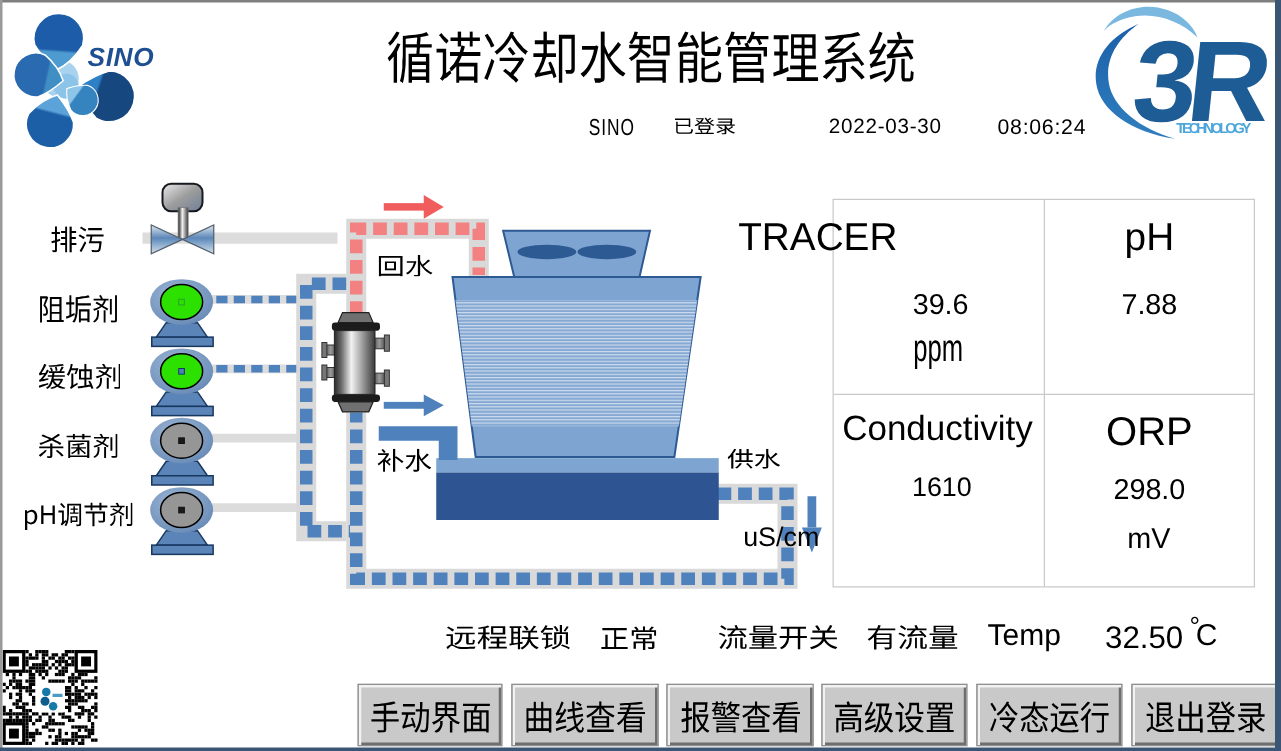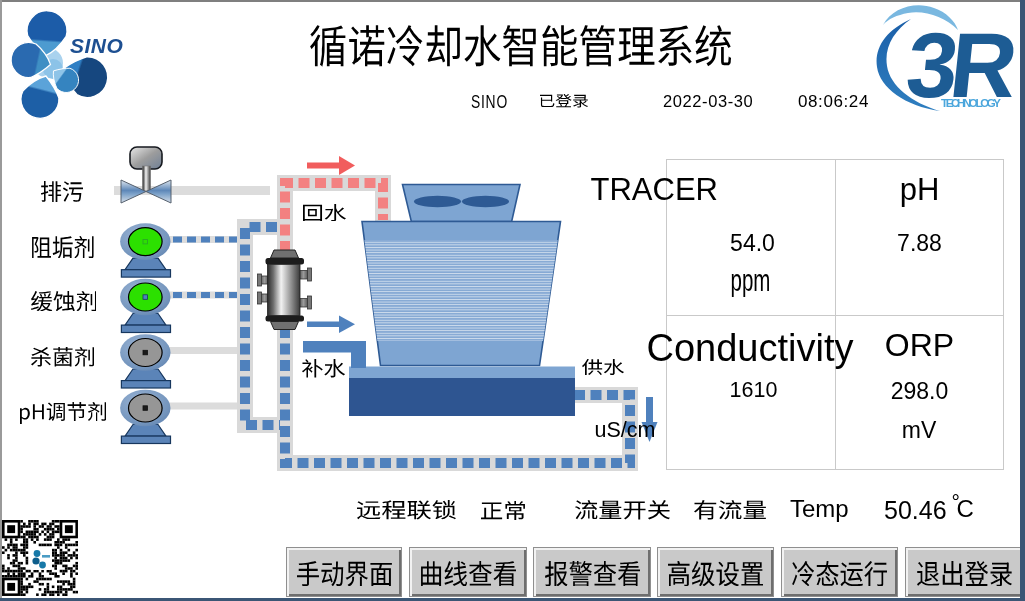--- a/index.html
+++ b/index.html
@@ -500,24 +500,24 @@
   </svg>
 <div class="abs" style="left:0;top:0;width:1025px;height:2px;background:#7f7f7f"></div>
 <div class="abs" style="left:0;top:0;width:2px;height:601px;background:#9a9a9a"></div>
 <div class="abs" style="left:1020px;top:0;width:5px;height:601px;background:#3b5675;z-index:50"></div>
 <div class="abs" style="left:0;top:597.5px;width:1025px;height:3.5px;background:#3b5675;z-index:50"></div>
 <div class="abs" style="left:666px;top:159px;width:338px;height:311px;border:1px solid #c9c9c9;box-sizing:border-box"></div>
 <div class="abs" style="left:835px;top:160px;width:1px;height:309px;background:#c9c9c9"></div>
 <div class="abs" style="left:667px;top:314.5px;width:336px;height:1px;background:#c9c9c9"></div>
 <div class="lat" style="left:590.5px;top:172px;width:320px;text-align:left;font-size:31px;letter-spacing:0px">TRACER</div>
 <div class="lat" style="left:759.5px;top:172px;width:320px;text-align:center;font-size:31px;letter-spacing:0px">pH</div>
-<div class="lat" style="left:592.5px;top:230px;width:320px;text-align:center;font-size:23px;letter-spacing:0px">54.0</div>
+<div class="lat" style="left:592.5px;top:230px;width:320px;text-align:center;font-size:23px;letter-spacing:0px">39.6</div>
 <div class="lat" style="left:759.5px;top:230px;width:320px;text-align:center;font-size:23px;letter-spacing:0px">7.88</div>
 <div class="lat" style="left:590.5px;top:261.8px;width:320px;text-align:center;font-size:20.5px;transform:scale(1,1.5);transform-origin:50% 0">ppm</div>
-<div class="lat" style="left:590.0px;top:327px;width:320px;text-align:center;font-size:38px;letter-spacing:0px">Conductivity</div>
+<div class="lat" style="left:590.0px;top:327px;width:320px;text-align:center;font-size:28px;letter-spacing:0px">Conductivity</div>
 <div class="lat" style="left:759.5px;top:327px;width:320px;text-align:center;font-size:32px;letter-spacing:0px">ORP</div>
 <div class="lat" style="left:593.5px;top:378.2px;width:320px;text-align:center;font-size:21.5px;letter-spacing:0px">1610</div>
 <div class="lat" style="left:759.5px;top:378px;width:320px;text-align:center;font-size:23px;letter-spacing:0px">298.0</div>
 <div class="lat" style="left:594.5px;top:418.3px;width:320px;text-align:left;font-size:21.5px;letter-spacing:0px">uS/cm</div>
 <div class="lat" style="left:759.0px;top:416.5px;width:320px;text-align:center;font-size:23px;letter-spacing:0px">mV</div>
 <svg style="position:absolute;left:310px;top:25px;width:421px;height:41.5px;" viewBox="3.2 -84.3 1092.5 93.0" preserveAspectRatio="none">
     <path d="M35 -76H41V-43Q41 -37 41 -30Q41 -23 40 -17Q39 -10 38 -3Q37 3 35 9Q34 8 33 7Q32 7 31 6Q30 6 29 5Q31 0 32 -6Q33 -12 34 -19Q34 -25 34 -31Q35 -37 35 -43ZM22 -84 28 -82Q26 -77 23 -73Q19 -69 16 -65Q12 -61 8 -58Q8 -59 7 -60Q7 -61 6 -62Q5 -63 4 -63Q8 -66 11 -69Q14 -73 17 -77Q20 -81 22 -84ZM24 -63 30 -61Q27 -55 24 -49Q20 -44 16 -39Q11 -34 7 -30Q7 -31 6 -32Q5 -33 5 -34Q4 -36 3 -36Q9 -41 15 -49Q20 -56 24 -63ZM16 -46 23 -53 23 -52V8H16ZM84 -83 89 -77Q82 -75 73 -74Q65 -73 55 -72Q45 -71 37 -70Q36 -71 36 -73Q35 -75 35 -76Q41 -76 48 -77Q55 -78 61 -78Q68 -79 74 -80Q80 -81 84 -83ZM39 -61H95V-55H39ZM51 -30H86V-24H51ZM51 -3H86V3H51ZM51 -16H86V-11H51ZM65 -75 72 -75Q72 -70 71 -63Q71 -57 70 -51Q70 -46 69 -41L63 -41Q63 -46 64 -52Q64 -58 64 -64Q65 -70 65 -75ZM47 -44H90V8H83V-38H54V8H47ZM134 -73H195V-67H134ZM133 -47H196V-40H133ZM150 -3H185V4H150ZM149 -84H156V-57H149ZM174 -84H180V-57H174ZM146 -28H190V8H183V-21H152V8H146ZM157 -59 164 -57Q160 -43 153 -31Q146 -20 137 -13Q136 -13 135 -14Q134 -15 133 -16Q132 -17 132 -18Q141 -24 147 -35Q154 -45 157 -59ZM110 -77 115 -81Q117 -79 120 -76Q123 -74 126 -71Q129 -69 130 -67L125 -62Q124 -64 121 -66Q118 -69 115 -72Q113 -75 110 -77ZM117 5 116 -2 118 -5 134 -15Q134 -13 135 -11Q135 -10 136 -9Q130 -5 127 -2Q123 0 121 1Q119 3 118 4Q118 4 117 5ZM105 -53H122V-46H105ZM117 5Q117 4 116 3Q115 2 114 2Q113 1 112 0Q114 -1 115 -2Q116 -4 117 -6Q118 -8 118 -11V-53H125V-5Q125 -5 124 -5Q123 -4 122 -3Q121 -1 120 0Q119 2 118 3Q117 4 117 5ZM205 -77 211 -80Q214 -76 217 -72Q219 -69 221 -65Q224 -61 225 -58L218 -55Q217 -58 215 -62Q213 -65 210 -69Q208 -73 205 -77ZM204 0Q206 -4 209 -10Q211 -16 214 -22Q217 -29 219 -35L225 -31Q223 -26 221 -20Q218 -13 216 -8Q213 -2 211 3ZM263 -80Q266 -76 270 -71Q273 -66 278 -62Q282 -58 286 -54Q291 -51 295 -48Q295 -48 293 -47Q292 -46 291 -44Q291 -43 290 -42Q286 -45 281 -49Q277 -53 272 -58Q268 -62 264 -68Q260 -73 258 -78ZM259 -84 266 -82Q260 -70 251 -60Q242 -50 230 -42Q230 -43 229 -44Q228 -45 227 -46Q226 -47 225 -47Q232 -52 239 -58Q246 -64 251 -71Q256 -77 259 -84ZM243 -13 248 -17Q251 -15 255 -12Q259 -10 263 -7Q266 -4 270 -2Q273 1 275 3L270 8Q268 6 265 3Q261 1 258 -2Q254 -5 250 -8Q246 -11 243 -13ZM236 -37H281V-31H236ZM253 -53 258 -56Q261 -53 264 -50Q267 -47 269 -44L263 -41Q261 -43 258 -46Q255 -50 253 -53ZM280 -37H281L282 -38L287 -34Q285 -30 282 -26Q279 -22 275 -18Q272 -13 268 -10Q265 -6 262 -3Q261 -4 260 -5Q259 -6 258 -7Q257 -7 256 -8Q259 -10 262 -14Q266 -17 269 -21Q272 -25 275 -29Q278 -33 280 -36ZM385 -78H392V-17Q392 -14 391 -12Q390 -10 388 -9Q386 -8 383 -8Q379 -8 374 -8Q374 -9 374 -10Q373 -12 373 -13Q372 -14 372 -15Q376 -15 379 -15Q382 -15 383 -15Q384 -15 384 -16Q385 -16 385 -17ZM359 -78H389V-71H366V8H359ZM309 -68H350V-61H309ZM306 -45H353V-38H306ZM327 -84H334V-40H327ZM337 -28 342 -30Q345 -26 347 -21Q350 -16 351 -11Q353 -7 354 -3L348 0Q347 -4 345 -8Q344 -13 341 -18Q339 -23 337 -28ZM311 -1 310 -7 314 -9 347 -15Q347 -14 347 -12Q347 -10 348 -9Q338 -7 332 -6Q326 -5 322 -4Q318 -3 316 -3Q314 -2 312 -2Q311 -1 311 -1ZM311 -1Q310 -2 310 -3Q310 -4 309 -6Q309 -7 308 -8Q310 -8 311 -10Q312 -11 313 -14Q314 -15 316 -18Q317 -20 319 -24Q321 -28 323 -32Q324 -37 326 -41L333 -38Q330 -32 328 -26Q325 -20 322 -15Q318 -9 315 -5V-5Q315 -5 314 -4Q314 -4 313 -3Q312 -3 311 -2Q311 -2 311 -1ZM407 -58H435V-51H407ZM446 -84H454V-2Q454 2 453 4Q452 6 450 6Q448 7 444 8Q440 8 434 8Q434 7 434 6Q433 4 433 3Q432 1 432 0Q436 0 439 0Q443 0 444 0Q445 0 446 0Q446 -1 446 -2ZM433 -58H435L436 -59L441 -57Q438 -44 434 -33Q429 -23 423 -15Q417 -7 410 -2Q409 -3 408 -4Q407 -5 406 -6Q405 -7 404 -8Q411 -12 417 -19Q423 -26 427 -36Q431 -45 433 -57ZM453 -61Q457 -53 461 -45Q466 -37 471 -30Q477 -23 484 -18Q490 -12 497 -9Q497 -8 496 -7Q495 -6 494 -5Q493 -4 492 -3Q485 -6 478 -12Q472 -18 466 -26Q460 -33 456 -42Q451 -50 448 -59ZM482 -65 488 -60Q485 -56 481 -52Q477 -48 472 -44Q468 -40 465 -37L460 -41Q463 -44 467 -48Q471 -52 475 -57Q479 -61 482 -65ZM520 -33H581V8H574V-27H527V8H520ZM524 -18H576V-12H524ZM516 -76H548V-70H516ZM505 -60H550V-54H505ZM524 -2H576V4H524ZM526 -74H533V-64Q533 -60 532 -56Q531 -52 529 -47Q526 -43 522 -39Q517 -35 509 -31Q508 -32 507 -34Q505 -35 504 -36Q512 -39 516 -43Q521 -46 523 -50Q525 -54 525 -57Q526 -61 526 -64ZM516 -84 523 -83Q521 -76 518 -71Q514 -65 511 -61Q510 -61 509 -62Q508 -62 507 -63Q506 -64 505 -64Q509 -68 512 -73Q515 -79 516 -84ZM531 -52Q532 -52 535 -50Q537 -49 540 -47Q543 -45 546 -43Q548 -42 549 -41L544 -36Q543 -37 541 -39Q538 -41 535 -43Q533 -45 530 -46Q527 -48 526 -49ZM561 -69V-48H582V-69ZM555 -76H589V-41H555ZM610 -48H642V-42H617V8H610ZM639 -48H646V-1Q646 2 645 4Q644 6 642 6Q640 7 637 7Q634 8 629 8Q629 6 628 4Q627 2 626 1Q630 1 633 1Q636 1 637 1Q638 1 638 1Q639 0 639 -1ZM613 -33H642V-28H613ZM613 -18H642V-13H613ZM655 -84H662V-50Q662 -48 663 -47Q664 -47 668 -47Q668 -47 671 -47Q673 -47 675 -47Q678 -47 680 -47Q683 -47 684 -47Q686 -47 687 -47Q688 -48 688 -51Q689 -53 689 -58Q690 -57 692 -57Q694 -56 695 -56Q695 -49 694 -46Q693 -43 691 -41Q688 -40 684 -40Q684 -40 682 -40Q680 -40 678 -40Q676 -40 673 -40Q671 -40 669 -40Q668 -40 667 -40Q662 -40 660 -41Q657 -42 656 -44Q655 -46 655 -50ZM686 -76 691 -71Q686 -69 681 -67Q676 -65 670 -63Q665 -62 660 -60Q660 -61 659 -63Q658 -64 658 -65Q663 -67 668 -69Q673 -71 678 -73Q682 -75 686 -76ZM655 -37H662V-3Q662 -1 663 0Q664 1 668 1Q669 1 671 1Q673 1 676 1Q679 1 681 1Q683 1 684 1Q687 1 688 0Q689 -1 689 -4Q690 -7 690 -13Q691 -12 693 -11Q695 -10 696 -10Q696 -3 695 0Q694 4 691 6Q689 7 685 7Q684 7 683 7Q681 7 678 7Q676 7 674 7Q671 7 670 7Q668 7 667 7Q663 7 660 6Q657 5 656 3Q655 1 655 -3ZM687 -32 692 -26Q688 -24 682 -22Q677 -20 671 -18Q665 -16 660 -15Q660 -16 659 -17Q658 -19 658 -20Q663 -21 668 -23Q674 -25 679 -27Q684 -30 687 -32ZM631 -76 637 -78Q640 -75 642 -71Q645 -67 647 -63Q649 -59 650 -56L644 -53Q643 -56 641 -60Q639 -64 636 -68Q634 -72 631 -76ZM608 -55Q608 -56 608 -57Q607 -59 607 -60Q606 -61 606 -62Q607 -63 608 -64Q609 -65 611 -66Q611 -67 613 -70Q615 -73 617 -77Q619 -80 621 -84L628 -82Q626 -78 624 -74Q621 -69 618 -66Q616 -62 613 -59V-59Q613 -59 612 -59Q612 -59 611 -58Q610 -57 609 -57Q608 -56 608 -55ZM608 -55 608 -60 612 -63 645 -65Q644 -63 644 -62Q644 -60 644 -59Q635 -58 629 -58Q623 -57 619 -57Q615 -57 613 -56Q611 -56 610 -56Q609 -56 608 -55ZM727 -1H780V5H727ZM710 -56H791V-39H784V-50H717V-39H710ZM726 -44H779V-24H726V-29H772V-38H726ZM726 -17H784V8H777V-11H726ZM721 -44H728V8H721ZM744 -62 751 -64Q752 -62 753 -59Q755 -56 755 -54L748 -53Q748 -55 747 -57Q745 -60 744 -62ZM716 -76H748V-70H716ZM758 -76H794V-70H758ZM717 -84 724 -83Q722 -76 718 -69Q715 -63 711 -58Q710 -59 709 -59Q708 -60 707 -60Q705 -61 704 -61Q709 -66 712 -72Q715 -78 717 -84ZM759 -84 766 -83Q764 -77 761 -71Q759 -66 755 -62Q755 -62 754 -63Q752 -63 751 -64Q750 -65 749 -65Q753 -69 755 -74Q758 -79 759 -84ZM725 -72 731 -74Q733 -71 735 -67Q736 -64 737 -61L731 -59Q730 -62 729 -65Q727 -69 725 -72ZM768 -71 773 -73Q776 -71 778 -67Q780 -64 781 -62L775 -59Q774 -61 772 -65Q770 -68 768 -71ZM847 -54V-41H885V-54ZM847 -73V-60H885V-73ZM841 -79H892V-35H841ZM839 -23H893V-16H839ZM832 -2H897V5H832ZM805 -77H836V-70H805ZM806 -48H834V-41H806ZM804 -10Q808 -11 813 -13Q818 -14 824 -16Q829 -18 835 -20L836 -13Q828 -10 820 -7Q812 -5 805 -3ZM817 -74H824V-12L817 -11ZM863 -76H869V-38H870V1H862V-38H863ZM929 -22 936 -20Q933 -16 929 -12Q925 -8 921 -4Q917 -1 914 2Q913 1 912 0Q911 -1 909 -1Q908 -2 907 -3Q913 -7 919 -12Q925 -17 929 -22ZM964 -19 969 -23Q974 -20 978 -16Q983 -12 987 -9Q991 -5 994 -2L987 2Q985 -1 981 -4Q977 -8 972 -12Q968 -16 964 -19ZM947 -30H955V-2Q955 1 954 3Q953 5 950 6Q948 6 944 7Q940 7 935 7Q935 5 934 3Q933 1 932 0Q935 0 938 0Q941 0 943 0Q945 0 945 0Q947 0 947 -1Q947 -1 947 -2ZM980 -83 985 -77Q978 -75 970 -74Q961 -73 951 -72Q942 -71 932 -70Q922 -69 913 -69Q912 -70 912 -72Q911 -74 911 -75Q920 -76 930 -76Q939 -77 949 -78Q958 -79 966 -80Q974 -82 980 -83ZM913 -25Q913 -25 912 -27Q912 -28 912 -29Q911 -30 911 -31Q913 -32 916 -33Q920 -34 925 -37Q927 -38 932 -41Q937 -44 944 -47Q950 -51 957 -56Q964 -61 970 -66L975 -61Q961 -51 947 -42Q932 -34 918 -28V-28Q918 -28 917 -27Q916 -27 915 -27Q914 -26 914 -26Q913 -25 913 -25ZM913 -25 913 -30 918 -32 982 -37Q982 -35 982 -34Q982 -32 982 -31Q967 -30 956 -29Q945 -28 938 -28Q931 -27 926 -27Q922 -26 919 -26Q916 -26 915 -25Q914 -25 913 -25ZM918 -45Q918 -46 918 -47Q918 -49 917 -50Q917 -51 916 -52Q918 -52 920 -53Q921 -54 924 -56Q925 -57 927 -59Q930 -61 933 -63Q936 -66 939 -69Q942 -72 945 -75L951 -72Q944 -65 937 -59Q930 -53 923 -49V-49Q923 -49 922 -48Q922 -48 921 -48Q920 -47 919 -47Q918 -46 918 -45ZM918 -45 918 -50 922 -53 957 -54Q957 -53 956 -51Q956 -50 956 -49Q944 -48 937 -47Q930 -47 926 -47Q923 -46 921 -46Q919 -46 918 -45ZM967 -44 972 -47Q976 -44 980 -40Q984 -36 987 -32Q991 -28 993 -25L987 -22Q985 -25 982 -29Q978 -33 974 -37Q970 -41 967 -44ZM1074 -55 1080 -58Q1083 -55 1085 -51Q1088 -47 1091 -43Q1093 -39 1095 -36L1089 -33Q1087 -36 1085 -39Q1083 -43 1080 -48Q1077 -52 1074 -55ZM1041 -69H1095V-63H1041ZM1070 -35H1077V-3Q1077 -1 1077 -1Q1078 0 1080 0Q1080 0 1082 0Q1083 0 1085 0Q1086 0 1087 0Q1088 0 1088 -1Q1089 -2 1089 -5Q1089 -8 1090 -14Q1091 -13 1092 -12Q1094 -12 1096 -11Q1095 -5 1095 -1Q1094 3 1092 4Q1090 6 1087 6Q1087 6 1086 6Q1084 6 1083 6Q1081 6 1080 6Q1079 6 1078 6Q1075 6 1073 5Q1071 4 1071 2Q1070 0 1070 -3ZM1051 -35H1058Q1058 -27 1057 -20Q1056 -13 1054 -8Q1051 -3 1047 1Q1043 5 1036 8Q1036 7 1035 6Q1034 4 1033 3Q1033 2 1032 2Q1038 -1 1042 -4Q1045 -7 1047 -11Q1049 -16 1050 -22Q1051 -28 1051 -35ZM1041 -35 1041 -40 1045 -43 1086 -46Q1086 -45 1086 -43Q1086 -41 1086 -40Q1075 -39 1067 -38Q1060 -38 1055 -37Q1050 -37 1047 -36Q1045 -36 1043 -36Q1042 -35 1041 -35ZM1060 -82 1066 -84Q1068 -81 1070 -77Q1071 -74 1072 -71L1065 -69Q1064 -72 1063 -75Q1061 -79 1060 -82ZM1041 -35Q1041 -36 1041 -37Q1040 -39 1040 -40Q1039 -41 1039 -42Q1040 -42 1042 -43Q1044 -44 1045 -45Q1046 -46 1048 -49Q1050 -51 1053 -55Q1056 -58 1058 -61Q1060 -65 1062 -67H1070Q1068 -64 1066 -60Q1063 -56 1060 -53Q1057 -49 1054 -45Q1052 -42 1050 -40Q1050 -40 1049 -39Q1048 -39 1047 -39Q1046 -38 1044 -37Q1043 -37 1042 -36Q1041 -36 1041 -35ZM1007 -18Q1006 -19 1006 -20Q1006 -22 1005 -23Q1005 -24 1004 -25Q1006 -26 1008 -27Q1009 -29 1012 -32Q1013 -33 1016 -36Q1018 -39 1021 -44Q1024 -48 1027 -53Q1030 -58 1033 -63L1039 -59Q1033 -49 1026 -39Q1019 -30 1012 -22V-22Q1012 -22 1011 -22Q1010 -21 1009 -21Q1008 -20 1007 -20Q1007 -19 1007 -18ZM1007 -18 1006 -24 1010 -27 1037 -32Q1037 -31 1037 -29Q1037 -27 1037 -26Q1028 -24 1022 -23Q1016 -21 1013 -21Q1010 -20 1009 -19Q1007 -19 1007 -18ZM1006 -42Q1006 -43 1005 -44Q1005 -46 1004 -47Q1004 -49 1003 -50Q1005 -50 1006 -52Q1008 -53 1009 -56Q1010 -57 1012 -60Q1014 -63 1016 -67Q1018 -71 1020 -75Q1022 -80 1024 -84L1031 -81Q1028 -75 1025 -69Q1022 -62 1018 -57Q1014 -51 1011 -47V-46Q1011 -46 1010 -46Q1009 -46 1008 -45Q1007 -44 1007 -44Q1006 -43 1006 -42ZM1006 -42 1006 -48 1009 -50 1028 -52Q1028 -51 1028 -49Q1028 -47 1028 -46Q1021 -45 1017 -45Q1013 -44 1011 -44Q1009 -43 1008 -43Q1007 -43 1006 -42ZM1004 -5Q1008 -6 1014 -8Q1019 -9 1025 -11Q1031 -13 1037 -14L1038 -8Q1029 -6 1021 -3Q1013 0 1006 2Z" fill="#000"></path>
   </svg>
 <div class="lat" style="left:471px;top:90.5px;font-size:18.5px;transform:scaleX(0.75);transform-origin:0 0;letter-spacing:1px">SINO</div>
 <svg style="position:absolute;left:540px;top:94px;width:48px;height:13.5px;" viewBox="9.3 -83.8 286.0 91.9" preserveAspectRatio="none">
@@ -555,21 +555,21 @@
 <svg style="position:absolute;left:480.5px;top:500.5px;width:44px;height:19px;" viewBox="5.2 -84.1 187.0 92.1" preserveAspectRatio="none">
     <path d="M9 -77H92V-69H9ZM52 -43H88V-35H52ZM5 -4H95V4H5ZM49 -74H56V0H49ZM19 -51H27V0H19ZM147 -35H155V8H147ZM131 -49V-39H169V-49ZM124 -55H177V-34H124ZM115 -25H182V-18H123V3H115ZM178 -25H186V-4Q186 -1 185 0Q184 2 182 3Q180 4 176 4Q172 4 166 4Q166 2 165 1Q164 -1 163 -3Q167 -3 169 -3Q172 -3 174 -3Q176 -3 176 -3Q178 -3 178 -3Q178 -4 178 -4ZM147 -84H154V-66H147ZM109 -69H192V-47H185V-62H116V-47H109ZM117 -80 124 -83Q126 -80 128 -77Q131 -74 132 -71L125 -68Q124 -71 121 -74Q119 -78 117 -80ZM176 -83 184 -81Q182 -77 179 -74Q176 -71 174 -68L168 -71Q169 -73 171 -75Q172 -77 174 -79Q175 -81 176 -83Z" fill="#000"></path>
   </svg>
 <svg style="position:absolute;left:575px;top:500px;width:95px;height:19.5px;" viewBox="4.0 -84.0 392.0 92.3" preserveAspectRatio="none">
     <path d="M32 -71H95V-64H32ZM58 -36H64V4H58ZM40 -36H47V-26Q47 -22 46 -17Q46 -13 44 -8Q43 -4 40 0Q37 4 32 8Q31 7 30 6Q29 5 28 4Q27 3 26 3Q33 -1 35 -6Q38 -11 39 -16Q40 -21 40 -26ZM71 -59 77 -63Q80 -59 84 -55Q87 -51 90 -48Q93 -44 95 -41L89 -37Q87 -40 84 -44Q81 -48 78 -52Q75 -56 71 -59ZM75 -36H83V-4Q83 -2 83 -1Q83 -1 83 0Q83 0 84 0Q84 0 85 0Q85 0 86 0Q87 0 88 0Q88 0 89 0Q89 0 90 0Q90 -1 91 -3Q91 -4 91 -7Q91 -9 91 -13Q92 -12 94 -11Q95 -11 96 -10Q96 -7 96 -3Q96 0 95 1Q95 4 93 5Q92 6 91 6Q89 6 88 6Q87 6 85 6Q84 6 83 6Q82 6 80 6Q79 5 77 5Q76 4 76 2Q75 0 75 -4ZM35 -40Q35 -41 34 -42Q34 -44 34 -45Q33 -46 33 -47Q34 -47 36 -48Q38 -49 40 -50Q41 -51 43 -53Q45 -56 47 -59Q50 -62 52 -64Q54 -67 55 -69H64Q62 -67 59 -63Q57 -60 54 -56Q51 -53 49 -50Q46 -47 44 -45Q44 -45 43 -44Q42 -44 41 -44Q40 -43 38 -42Q37 -42 36 -41Q35 -41 35 -40ZM35 -40 35 -45 39 -48 85 -51Q85 -49 86 -47Q86 -46 86 -44Q73 -43 65 -43Q56 -42 50 -42Q45 -41 42 -41Q39 -41 37 -40Q36 -40 35 -40ZM56 -82 63 -84Q64 -80 66 -76Q68 -72 69 -69L61 -67Q61 -70 59 -74Q58 -79 56 -82ZM9 -77 13 -83Q16 -81 19 -79Q22 -77 25 -75Q28 -72 30 -70L25 -65Q24 -66 21 -69Q18 -71 15 -73Q12 -76 9 -77ZM4 -50 8 -55Q11 -54 15 -52Q18 -51 21 -49Q24 -47 26 -45L22 -39Q20 -41 17 -43Q14 -45 11 -47Q7 -48 4 -50ZM7 2Q9 -2 13 -8Q16 -13 19 -19Q23 -25 26 -31L31 -26Q28 -20 25 -15Q22 -9 19 -3Q16 2 13 7ZM125 -67V-61H175V-67ZM125 -76V-71H175V-76ZM118 -81H182V-56H118ZM123 -27V-22H178V-27ZM123 -37V-32H178V-37ZM116 -42H185V-17H116ZM146 -40H154V3H146ZM105 -52H195V-46H105ZM113 -11H187V-6H113ZM105 0H195V6H105ZM209 -77H292V-70H209ZM205 -42H295V-35H205ZM265 -74H273V8H265ZM229 -74H237V-46Q237 -39 236 -31Q235 -24 233 -17Q230 -10 225 -3Q220 3 211 8Q211 7 210 6Q209 5 208 4Q206 3 205 3Q214 -2 218 -8Q223 -14 225 -20Q228 -26 229 -33Q229 -40 229 -46ZM313 -63H388V-55H313ZM307 -37H394V-30H307ZM354 -35Q358 -26 364 -19Q370 -12 378 -7Q386 -2 396 0Q395 1 394 2Q393 3 392 5Q391 6 391 7Q380 4 372 -1Q364 -7 357 -15Q351 -23 347 -33ZM371 -84 379 -81Q377 -77 375 -73Q372 -69 370 -65Q367 -61 365 -58L359 -61Q361 -64 363 -68Q366 -72 368 -76Q370 -80 371 -84ZM322 -80 329 -83Q332 -79 335 -75Q338 -70 339 -66L332 -63Q332 -65 330 -68Q328 -71 326 -74Q324 -77 322 -80ZM346 -60H355V-43Q355 -38 354 -33Q353 -27 351 -22Q348 -17 343 -11Q338 -6 330 -1Q322 4 310 8Q310 7 309 6Q308 5 307 3Q306 2 305 1Q316 -3 324 -7Q331 -11 336 -16Q340 -20 343 -25Q345 -30 345 -34Q346 -39 346 -43Z" fill="#000"></path>
   </svg>
 <svg style="position:absolute;left:694px;top:500px;width:72px;height:19.5px;" viewBox="4.0 -84.0 291.5 92.0" preserveAspectRatio="none">
     <path d="M6 -71H94V-64H6ZM31 -35H78V-29H31ZM25 -52H77V-46H33V8H25ZM75 -52H82V-1Q82 2 81 4Q80 6 78 7Q75 7 71 8Q67 8 60 8Q60 6 60 4Q59 2 58 0Q61 1 64 1Q67 1 69 1Q72 1 73 1Q74 1 74 0Q75 0 75 -1ZM39 -84 47 -82Q43 -71 38 -61Q33 -50 26 -41Q18 -31 9 -25Q8 -26 7 -27Q7 -28 6 -29Q5 -30 4 -30Q11 -35 16 -41Q22 -47 26 -54Q31 -61 34 -69Q37 -76 39 -84ZM31 -18H78V-12H31ZM132 -71H195V-64H132ZM158 -36H164V4H158ZM140 -36H147V-26Q147 -22 146 -17Q146 -13 144 -8Q143 -4 140 0Q137 4 132 8Q131 7 130 6Q129 5 128 4Q127 3 126 3Q133 -1 135 -6Q138 -11 139 -16Q140 -21 140 -26ZM171 -59 177 -63Q180 -59 184 -55Q187 -51 190 -48Q193 -44 195 -41L189 -37Q187 -40 184 -44Q181 -48 178 -52Q175 -56 171 -59ZM175 -36H183V-4Q183 -2 183 -1Q183 -1 183 0Q183 0 184 0Q184 0 185 0Q185 0 186 0Q187 0 188 0Q188 0 189 0Q189 0 190 0Q190 -1 191 -3Q191 -4 191 -7Q191 -9 191 -13Q192 -12 194 -11Q195 -11 196 -10Q196 -7 196 -3Q196 0 195 1Q195 4 193 5Q192 6 191 6Q189 6 188 6Q187 6 185 6Q184 6 183 6Q182 6 180 6Q179 5 177 5Q176 4 176 2Q175 0 175 -4ZM135 -40Q135 -41 134 -42Q134 -44 134 -45Q133 -46 133 -47Q134 -47 136 -48Q138 -49 140 -50Q141 -51 143 -53Q145 -56 147 -59Q150 -62 152 -64Q154 -67 155 -69H164Q162 -67 159 -63Q157 -60 154 -56Q151 -53 149 -50Q146 -47 144 -45Q144 -45 143 -44Q142 -44 141 -44Q140 -43 138 -42Q137 -42 136 -41Q135 -41 135 -40ZM135 -40 135 -45 139 -48 185 -51Q185 -49 186 -47Q186 -46 186 -44Q173 -43 165 -43Q156 -42 150 -42Q145 -41 142 -41Q139 -41 137 -40Q136 -40 135 -40ZM156 -82 163 -84Q164 -80 166 -76Q168 -72 169 -69L161 -67Q161 -70 159 -74Q158 -79 156 -82ZM109 -77 113 -83Q116 -81 119 -79Q122 -77 125 -75Q128 -72 130 -70L125 -65Q124 -66 121 -69Q118 -71 115 -73Q112 -76 109 -77ZM104 -50 108 -55Q111 -54 115 -52Q118 -51 121 -49Q124 -47 126 -45L122 -39Q120 -41 117 -43Q114 -45 111 -47Q107 -48 104 -50ZM107 2Q109 -2 113 -8Q116 -13 119 -19Q123 -25 126 -31L131 -26Q128 -20 125 -15Q122 -9 119 -3Q116 2 113 7ZM225 -67V-61H275V-67ZM225 -76V-71H275V-76ZM218 -81H282V-56H218ZM223 -27V-22H278V-27ZM223 -37V-32H278V-37ZM216 -42H285V-17H216ZM246 -40H254V3H246ZM205 -52H295V-46H205ZM213 -11H287V-6H213ZM205 0H295V6H205Z" fill="#000"></path>
   </svg>
 <div class="lat" style="left:790px;top:495.4px;font-size:24px">Temp</div>
-<div class="lat" style="left:884px;top:495.5px;font-size:25px">50.46</div>
+<div class="lat" style="left:884px;top:495.5px;font-size:25px">32.50</div>
 <div class="lat" style="left:951.5px;top:490px;font-size:21px">°</div>
 <div class="lat" style="left:956.5px;top:494.5px;font-size:24px">C</div>
 <div class="abs" style="left:286px;top:547px;width:116px;height:50px;background:#c9c9c9;border:1px solid #8f8f8f;box-sizing:border-box;box-shadow:inset 2px 2px 0 #f2f2f2,inset -2px -2px 0 #6e6e6e"></div>
 <svg style="position:absolute;left:296.5px;top:560.5px;width:95px;height:25.5px;" viewBox="5.0 -83.9 389.5 92.4" preserveAspectRatio="none">
     <path d="M80 -84 85 -78Q79 -76 70 -74Q61 -73 52 -72Q42 -70 32 -70Q22 -69 13 -69Q13 -70 13 -72Q12 -74 12 -75Q20 -76 30 -76Q40 -77 49 -78Q58 -79 66 -81Q74 -82 80 -84ZM12 -56H90V-48H12ZM5 -32H95V-25H5ZM46 -73H54V-2Q54 2 53 3Q51 5 49 6Q46 7 41 7Q36 8 28 8Q28 7 27 5Q26 4 26 2Q25 1 25 0Q29 0 33 0Q36 0 39 0Q42 0 43 0Q45 0 46 0Q46 -1 46 -3ZM151 -61H191V-54H151ZM187 -61H195Q195 -61 195 -60Q195 -59 194 -59Q194 -58 194 -57Q194 -42 193 -31Q193 -20 192 -13Q192 -7 191 -3Q190 1 188 3Q187 5 185 5Q184 6 181 7Q179 7 175 7Q171 7 167 6Q167 5 167 3Q166 1 165 -1Q169 -1 173 -1Q176 0 178 0Q179 0 180 -1Q181 -1 182 -2Q183 -3 184 -7Q185 -10 185 -17Q186 -24 186 -34Q187 -44 187 -59ZM165 -82H173Q173 -72 172 -61Q172 -51 171 -41Q170 -31 168 -22Q166 -13 162 -6Q158 2 152 8Q151 7 150 6Q149 5 148 4Q147 3 146 2Q152 -3 155 -10Q159 -17 161 -26Q163 -34 164 -43Q165 -53 165 -63Q165 -73 165 -82ZM109 -76H148V-69H109ZM105 -52H149V-45H105ZM135 -35 141 -36Q143 -32 145 -27Q147 -22 149 -17Q150 -12 151 -9L145 -6Q144 -10 142 -15Q141 -20 139 -25Q137 -30 135 -35ZM109 -4 108 -11 112 -13 145 -20Q145 -19 145 -17Q146 -15 146 -14Q137 -12 131 -10Q124 -9 120 -8Q116 -7 114 -6Q112 -6 111 -5Q110 -5 109 -4ZM109 -4Q109 -5 108 -6Q108 -8 107 -9Q107 -10 107 -11Q108 -12 109 -14Q110 -15 111 -18Q112 -20 113 -23Q114 -26 115 -30Q117 -35 118 -40Q119 -45 120 -49L127 -47Q126 -40 124 -33Q122 -27 119 -20Q117 -14 114 -9V-9Q114 -9 113 -8Q113 -8 112 -7Q110 -6 110 -6Q109 -5 109 -4ZM223 -58V-47H277V-58ZM223 -74V-64H277V-74ZM216 -81H284V-41H216ZM261 -45Q265 -40 270 -36Q276 -32 282 -28Q289 -25 296 -23Q295 -23 294 -21Q293 -20 293 -19Q292 -18 291 -17Q284 -19 277 -23Q270 -27 264 -32Q259 -37 255 -42ZM239 -45 246 -42Q242 -37 236 -32Q230 -27 223 -23Q216 -19 210 -16Q209 -17 208 -19Q207 -20 206 -21Q205 -22 204 -23Q211 -25 218 -28Q225 -31 230 -36Q236 -40 239 -45ZM231 -27H239V-21Q239 -17 238 -13Q237 -9 235 -6Q233 -2 229 2Q224 6 217 9Q216 8 216 7Q215 5 214 4Q213 3 212 3Q218 0 222 -3Q226 -6 228 -9Q230 -12 231 -15Q231 -18 231 -21ZM246 -77H254V-43H246ZM263 -27H271V8H263ZM336 -40H363V-33H336ZM336 -22H363V-16H336ZM315 -4H386V3H315ZM310 -58H390V8H382V-51H318V8H310ZM332 -53H339V-1H332ZM360 -53H367V-1H360ZM345 -74 354 -72Q352 -67 351 -62Q349 -56 348 -53L341 -55Q342 -57 342 -61Q343 -64 344 -68Q345 -71 345 -74ZM306 -77H394V-70H306Z" fill="#000"></path>
   </svg>
 <div class="abs" style="left:409px;top:547px;width:118px;height:50px;background:#c9c9c9;border:1px solid #8f8f8f;box-sizing:border-box;box-shadow:inset 2px 2px 0 #f2f2f2,inset -2px -2px 0 #6e6e6e"></div>
 <svg style="position:absolute;left:420.5px;top:560.5px;width:95px;height:25.5px;" viewBox="9.8 -84.2 384.3 92.4" preserveAspectRatio="none">
     <path d="M15 -6H86V2H15ZM14 -35H87V-28H14ZM10 -64H91V8H83V-57H17V8H10ZM34 -83H41V-1H34ZM58 -83H65V-1H58ZM108 -18Q108 -19 107 -20Q107 -21 106 -23Q106 -24 105 -25Q107 -25 109 -27Q111 -29 113 -32Q114 -33 117 -36Q119 -39 122 -44Q125 -48 128 -53Q131 -58 134 -63L140 -59Q134 -49 127 -39Q120 -29 113 -22V-22Q113 -22 112 -22Q111 -21 110 -21Q109 -20 109 -19Q108 -19 108 -18ZM108 -18 107 -24 111 -27 138 -32Q138 -30 138 -28Q138 -27 138 -25Q129 -24 123 -22Q118 -21 114 -20Q111 -20 110 -19Q109 -19 108 -18ZM107 -42Q107 -43 107 -44Q106 -46 106 -47Q105 -48 105 -49Q106 -50 107 -51Q109 -53 110 -56Q111 -57 113 -60Q115 -62 117 -66Q118 -70 120 -75Q122 -79 124 -84L131 -80Q128 -74 125 -68Q122 -62 119 -56Q115 -51 112 -46V-46Q112 -46 111 -46Q110 -45 109 -45Q109 -44 108 -44Q107 -43 107 -42ZM107 -42 107 -48 111 -50 129 -52Q129 -51 129 -49Q129 -47 129 -46Q122 -45 118 -45Q114 -44 112 -44Q110 -43 109 -43Q108 -43 107 -42ZM105 -5Q110 -6 115 -8Q120 -9 126 -11Q133 -13 139 -14L140 -8Q131 -5 122 -3Q114 0 107 2ZM143 -60 190 -67 192 -60 145 -53ZM141 -38 193 -48 194 -41 143 -32ZM158 -84H166Q166 -72 166 -62Q167 -51 168 -41Q169 -32 171 -24Q173 -17 175 -11Q178 -6 180 -3Q183 0 186 0Q188 0 189 -1Q190 -1 190 -4Q190 -6 191 -11Q192 -10 193 -8Q195 -7 196 -7Q196 -1 194 2Q193 5 191 6Q189 8 186 8Q181 8 177 4Q173 1 170 -5Q167 -11 165 -20Q163 -28 161 -39Q160 -49 159 -60Q158 -72 158 -84ZM170 -78 175 -82Q177 -81 180 -80Q183 -78 185 -77Q188 -75 189 -74L185 -69Q182 -71 178 -74Q174 -76 170 -78ZM189 -35 195 -32Q189 -23 181 -16Q173 -9 164 -3Q154 2 143 6Q142 5 141 3Q139 1 138 0Q149 -3 158 -8Q168 -14 176 -20Q184 -27 189 -35ZM230 -22V-13H270V-22ZM230 -35V-27H270V-35ZM222 -41H278V-8H222ZM206 -71H294V-65H206ZM246 -84H253V-44H246ZM242 -69 248 -67Q245 -62 240 -57Q236 -53 230 -49Q225 -45 220 -42Q214 -39 208 -36Q208 -37 207 -38Q206 -40 205 -41Q204 -42 204 -42Q209 -44 214 -47Q220 -50 225 -54Q230 -57 234 -61Q239 -65 242 -69ZM258 -69Q261 -65 265 -61Q269 -57 274 -54Q280 -51 285 -48Q291 -45 296 -43Q296 -43 295 -42Q294 -41 293 -39Q292 -38 291 -37Q286 -39 280 -42Q275 -45 269 -49Q264 -53 259 -58Q255 -62 251 -67ZM207 -2H293V5H207ZM326 -40H384V8H377V-34H333V8H326ZM306 -53H394V-47H306ZM313 -66H388V-60H313ZM331 -27H380V-21H331ZM331 -14H380V-9H331ZM330 -2H380V4H330ZM383 -83 387 -78Q380 -76 371 -75Q363 -74 353 -74Q343 -73 333 -73Q323 -73 313 -72Q313 -74 313 -75Q312 -77 312 -78Q321 -78 331 -79Q341 -79 350 -80Q360 -80 368 -81Q377 -82 383 -83ZM342 -76 349 -75Q346 -63 341 -51Q335 -40 327 -31Q319 -21 308 -14Q308 -15 307 -16Q306 -17 305 -18Q304 -19 303 -20Q314 -26 322 -35Q329 -44 334 -55Q339 -65 342 -76Z" fill="#000"></path>
   </svg>

